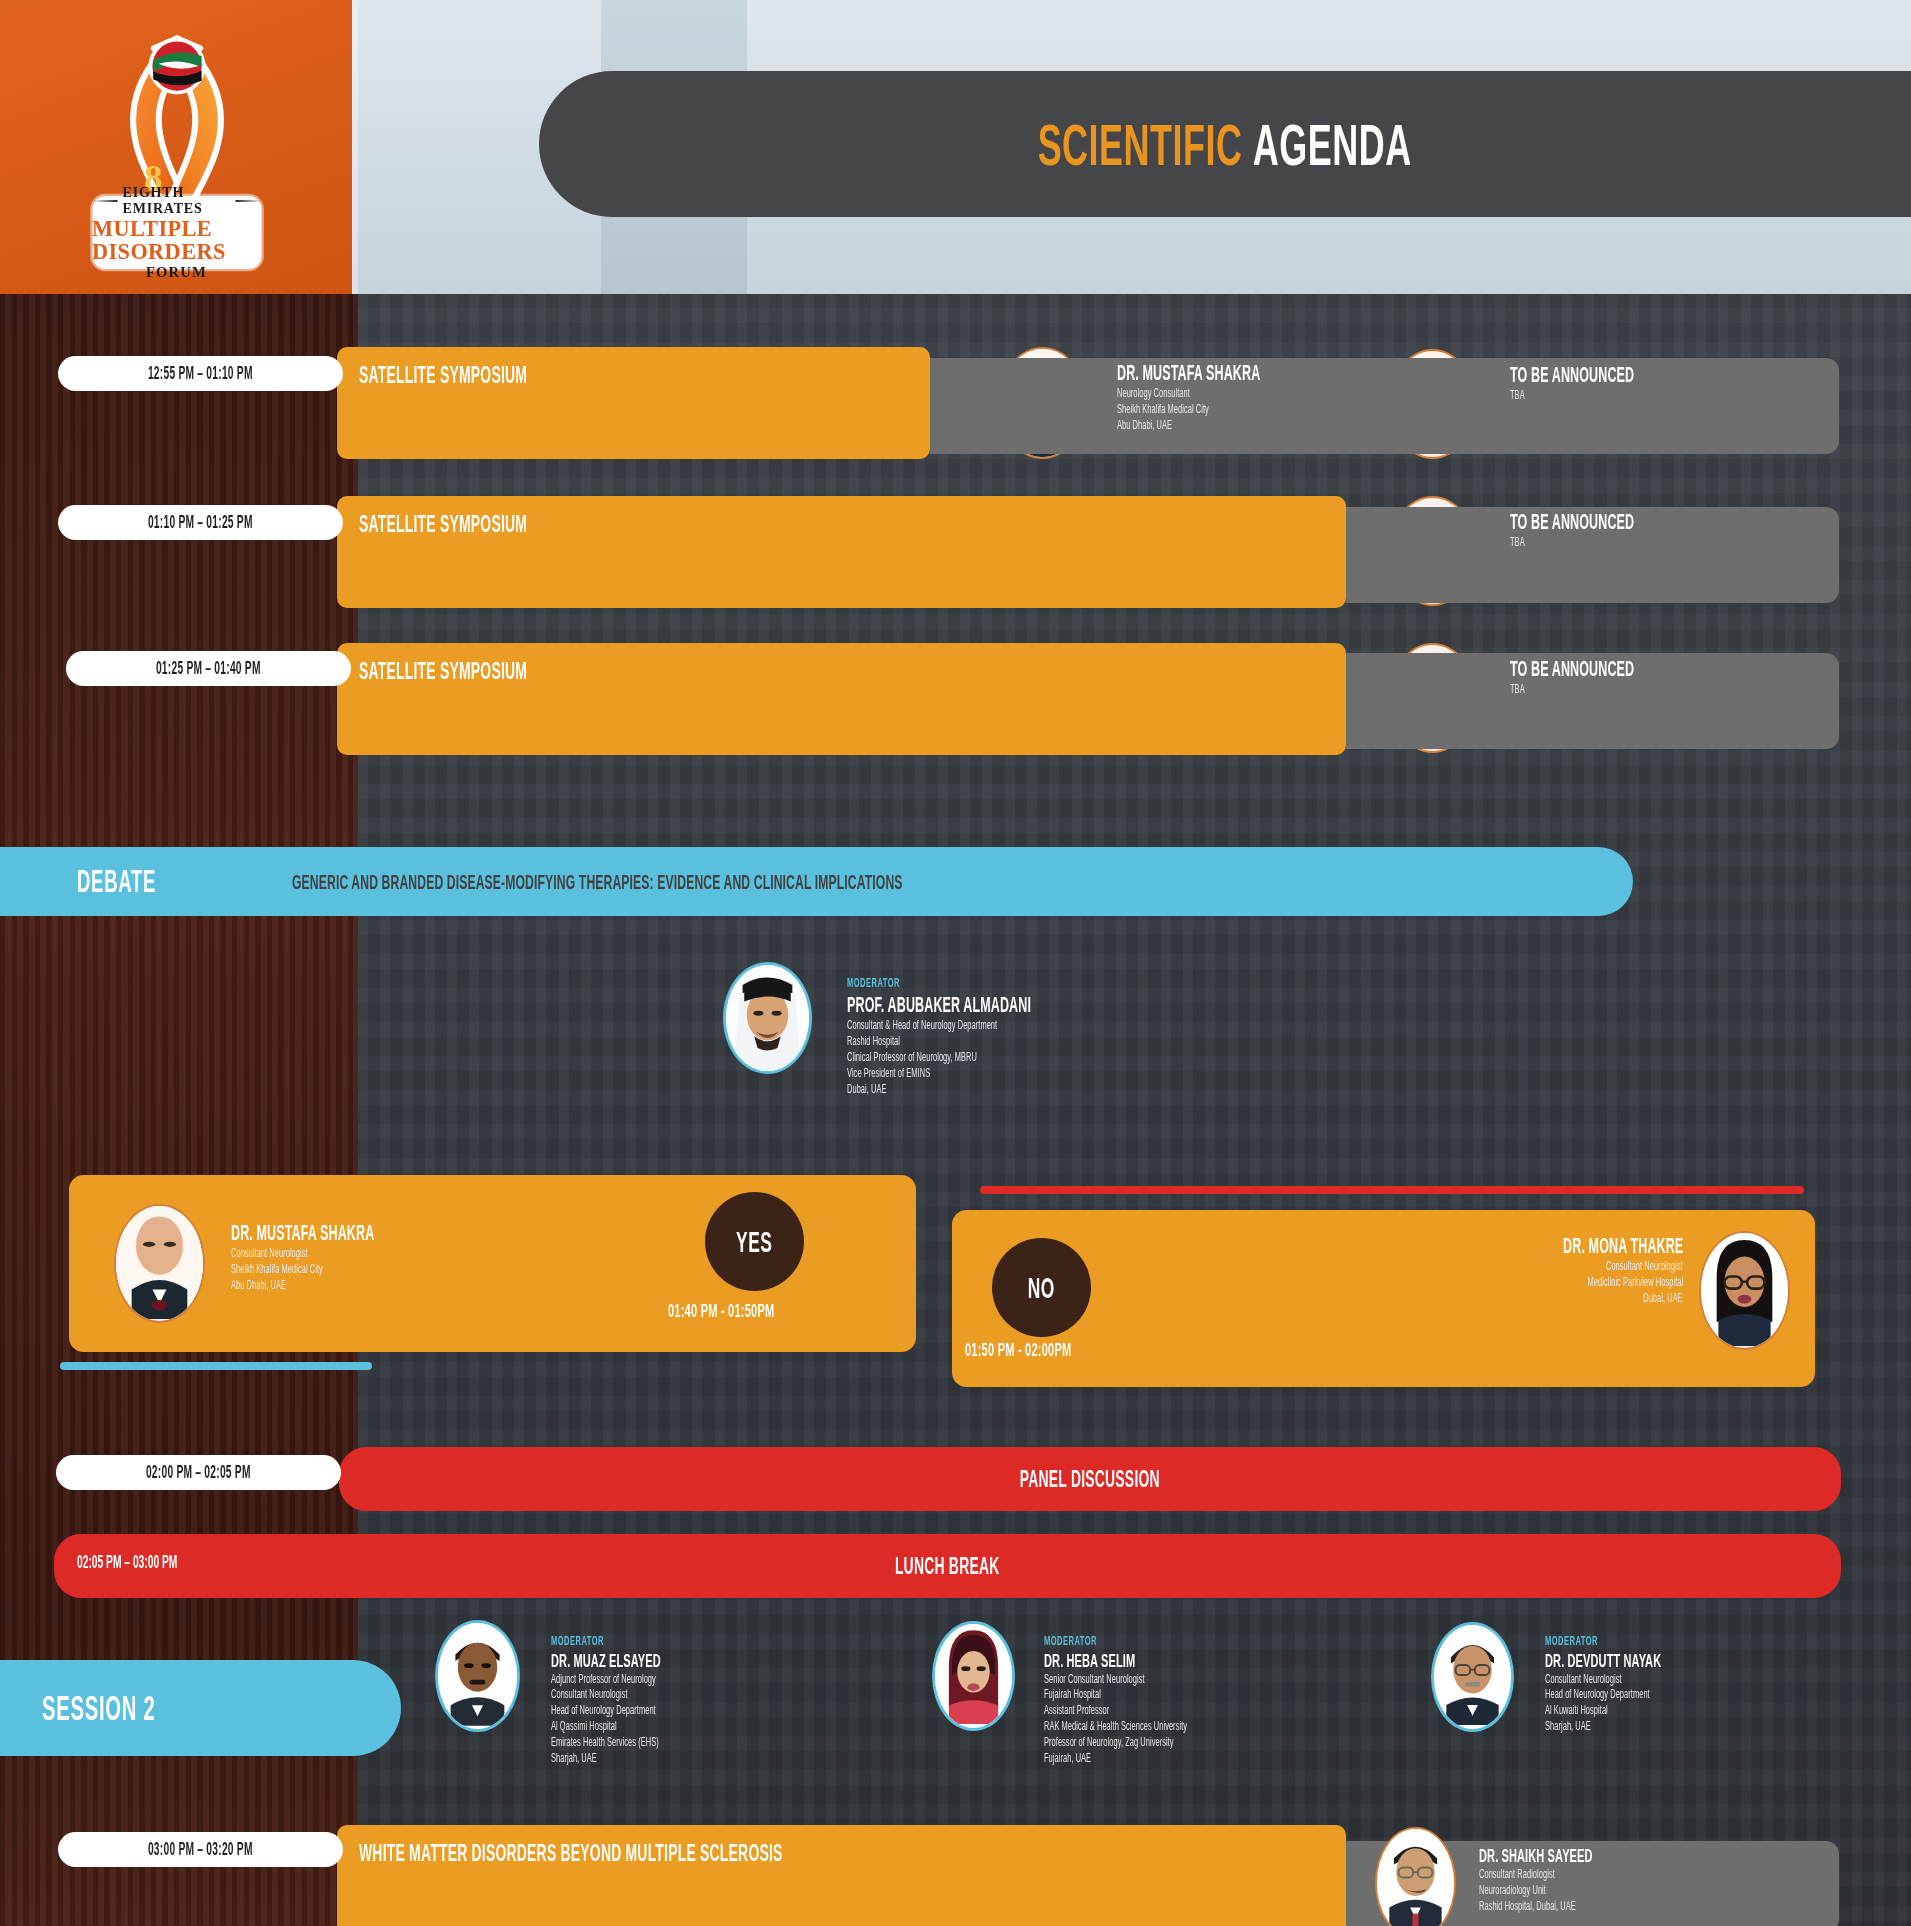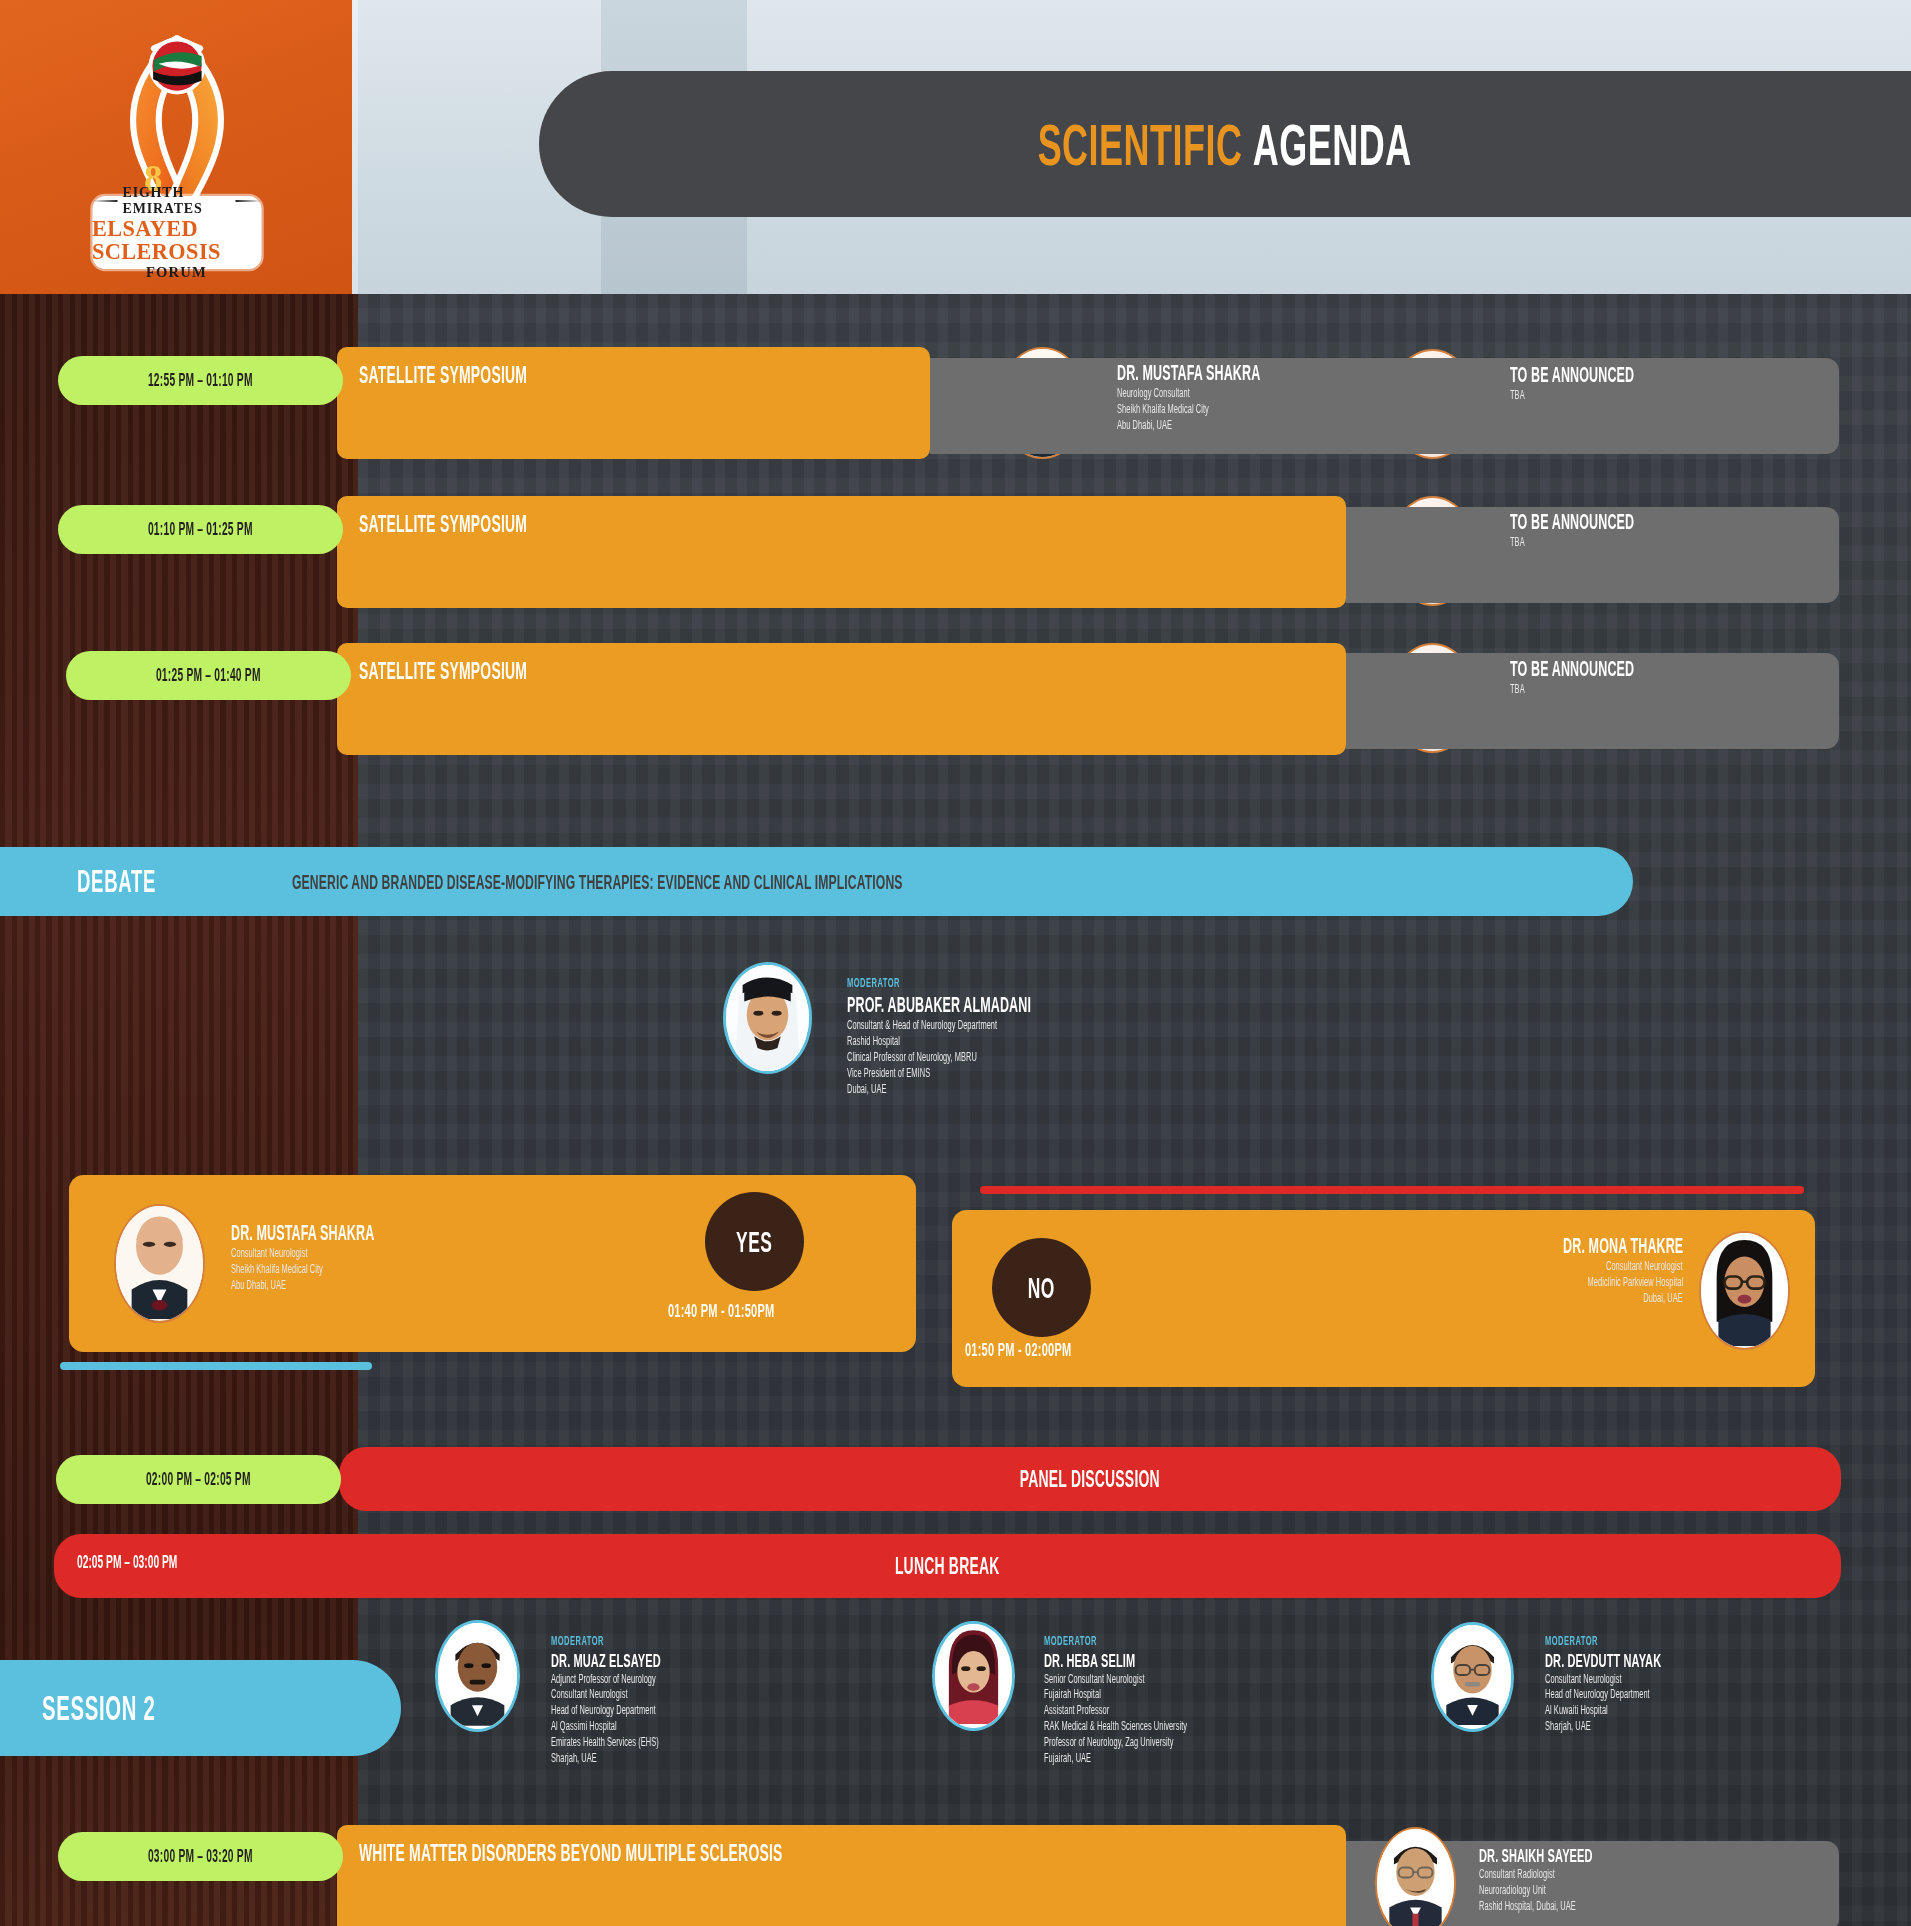--- a/index.html
+++ b/index.html
@@ -81,21 +81,21 @@
   #header-title .white{ color:#ffffff; }
 
   
   .cond{ display:inline-block; transform:scaleX(.58); transform-origin:left center; white-space:nowrap; }
   .cond-c{ display:inline-block; transform:scaleX(.58); transform-origin:center; white-space:nowrap; }
   .cond-r{ display:inline-block; transform:scaleX(.58); transform-origin:right center; white-space:nowrap; }
   .narrow{ display:inline-block; transform:scaleX(.62); transform-origin:left top; white-space:nowrap; }
   .narrow-r{ display:inline-block; transform:scaleX(.62); transform-origin:right top; white-space:nowrap; }
 
   .time-pill{
-    position:absolute; height:49px; background:#bef264; border-radius:27px;
+    position:absolute; height:35px; background:#ffffff; border-radius:27px;
     display:flex; align-items:center; justify-content:center;
     color:#231f20; font-size:17.7px; font-weight:bold; letter-spacing:0.4px; z-index:6;
   }
   .topic-bar{
     position:absolute; background:#eb9c22; border-radius:10px;
     display:flex; align-items:flex-start; z-index:5;
   }
   .topic-text{
     color:#fff; font-size:24px; font-weight:bold; letter-spacing:0.4px;
     margin:14px 0 0 22.3px;
@@ -178,21 +178,21 @@
     <path d="M198 126 q62 26 126 -2 l0 26 q-64 26 -126 -4 Z" fill="#111"></path>
     <path d="M212 106 q54 -14 104 6 q-52 16 -104 -6 Z" fill="#fff"></path>
   </svg>
   <div id="logo-eight">8</div>
   <div id="logo-plate">
     <div id="plate-rule">
       <span class="plate-dash"></span>
       <span id="plate-line1">EIGHTH EMIRATES</span>
       <span class="plate-dash r"></span>
     </div>
-    <div id="plate-line2">ELSAYED SCLEROSIS</div>
+    <div id="plate-line2">MULTIPLE DISORDERS</div>
     <div id="plate-line3">FORUM</div>
   </div>
 </div>
 
 <div id="header-bar">
   <div id="header-title">
     <span class="orange">SCIENTIFIC</span><span>&nbsp;</span><span class="white">AGENDA</span>
   </div>
 </div>
 

